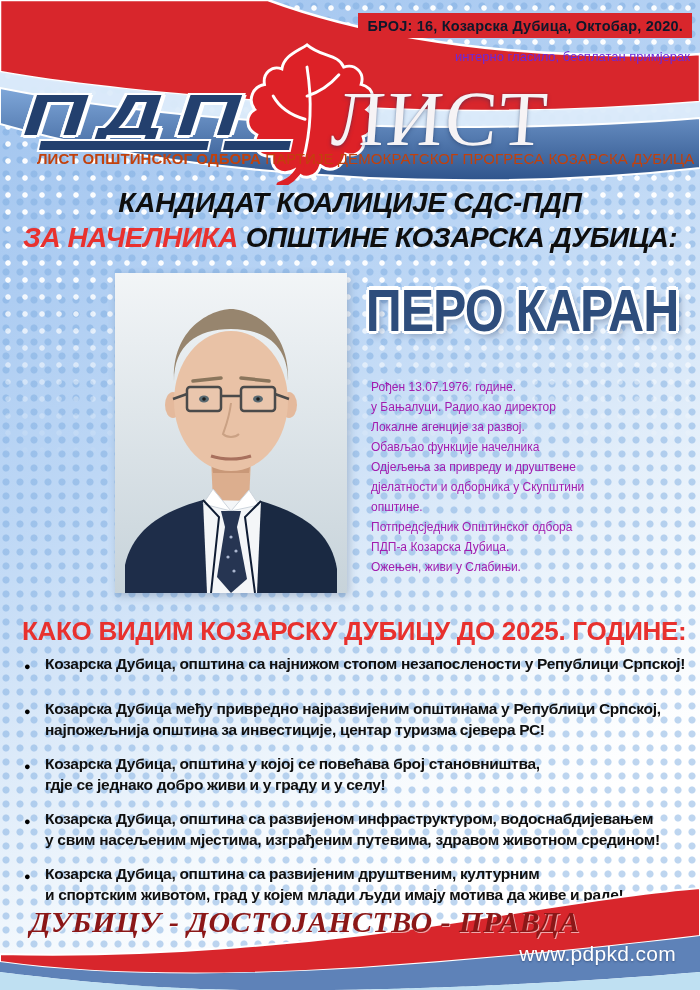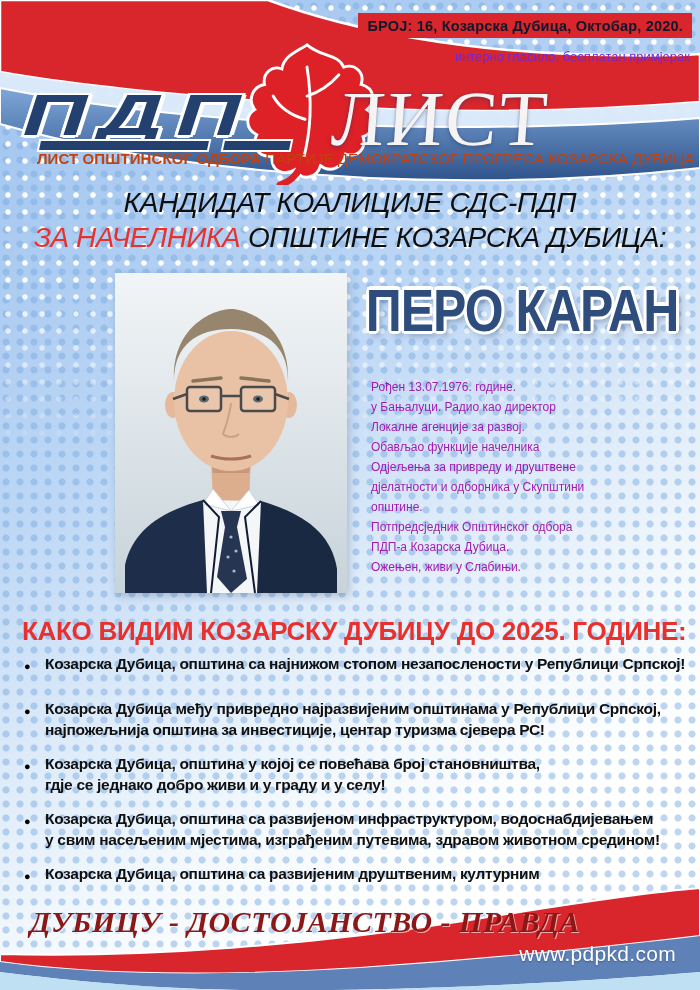--- a/index.html
+++ b/index.html
@@ -36,21 +36,21 @@
     font-family:"Liberation Serif","DejaVu Serif",serif;font-size:78px;font-weight:400;line-height:1;
     letter-spacing:2px;transform:skewX(-4deg);
     text-shadow:0 2px 4px rgba(30,50,90,.35),0 0 2px rgba(40,60,100,.4);}
   .leaf{position:absolute;left:222px;top:40px;}
   .org-line{position:absolute;left:37px;top:150px;width:660px;font-size:15px;color:#c2410c;
     letter-spacing:.1px;white-space:nowrap;}
   .org-line b{font-weight:700;}
   .org-line span.rest{font-weight:500;}
   
   .headline{position:absolute;left:0;top:186px;width:700px;text-align:center;
-    font-style:italic;font-weight:400;color:#0e0e0e;line-height:1.2;}
+    font-style:italic;font-weight:700;color:#0e0e0e;line-height:1.2;}
   .headline .h1{font-size:28px;letter-spacing:-.3px;}
   .headline .h2{font-size:28px;letter-spacing:-.5px;margin-top:1px;}
   .headline .red{color:#e8312e;margin-right:8px;}
   
   .photo{position:absolute;left:115px;top:273px;width:232px;height:320px;
     box-shadow:2px 3px 8px rgba(40,60,90,.25);}
   .name{position:absolute;left:348px;top:281px;width:348px;text-align:center;
     font-size:50px;font-weight:900;color:#2e4d7c;letter-spacing:-1px;line-height:1;
     transform:scaleY(1.18);transform-origin:center top;
     text-shadow:-2px -2px 0 #fff,2px -2px 0 #fff,-2px 2px 0 #fff,2px 2px 0 #fff,0 -3px 0 #fff,0 3px 0 #fff,-3px 0 0 #fff,3px 0 0 #fff,4px 5px 6px rgba(30,50,90,.35);}
@@ -201,20 +201,21 @@
         <span class="bl">гдје се једнако добро живи и у граду и у селу!</span>
       </li>
 
       <li>
         <span class="bl">Козарска Дубица, општина са развијеном инфраструктуром, водоснабдијевањем</span>
         <span class="bl">у свим насељеним мјестима, изграђеним путевима, здравом животном средином!</span>
       </li>
 
       <li>
         <span class="bl">Козарска Дубица, општина са развијеним друштвеним, културним</span>
+        <span class="bl">и спортским животом, град у којем млади људи имају мотива да живе и раде!</span>
       </li>
     </ul>
 
   <svg class="ftr-svg" width="700" height="110" viewBox="0 0 700 110">
     <path d="M0,74 C150,78 320,64 470,40 C580,22 650,12 700,8 L700,56
              C600,68 480,80 360,88 C230,96 100,96 0,82 Z" fill="#d8262c" stroke="#ffffff" stroke-width="2"></path>
     <path d="M0,82 C100,96 230,96 360,88 C480,80 600,68 700,56 L700,92
              C560,104 380,112 240,110 C130,108 50,98 0,92 Z" fill="#5e82b8"></path>
     <path d="M0,92 C50,98 130,108 240,110 C380,112 560,104 700,92 L700,110 L0,110 Z" fill="#bfe0f2"></path>
   </svg>

